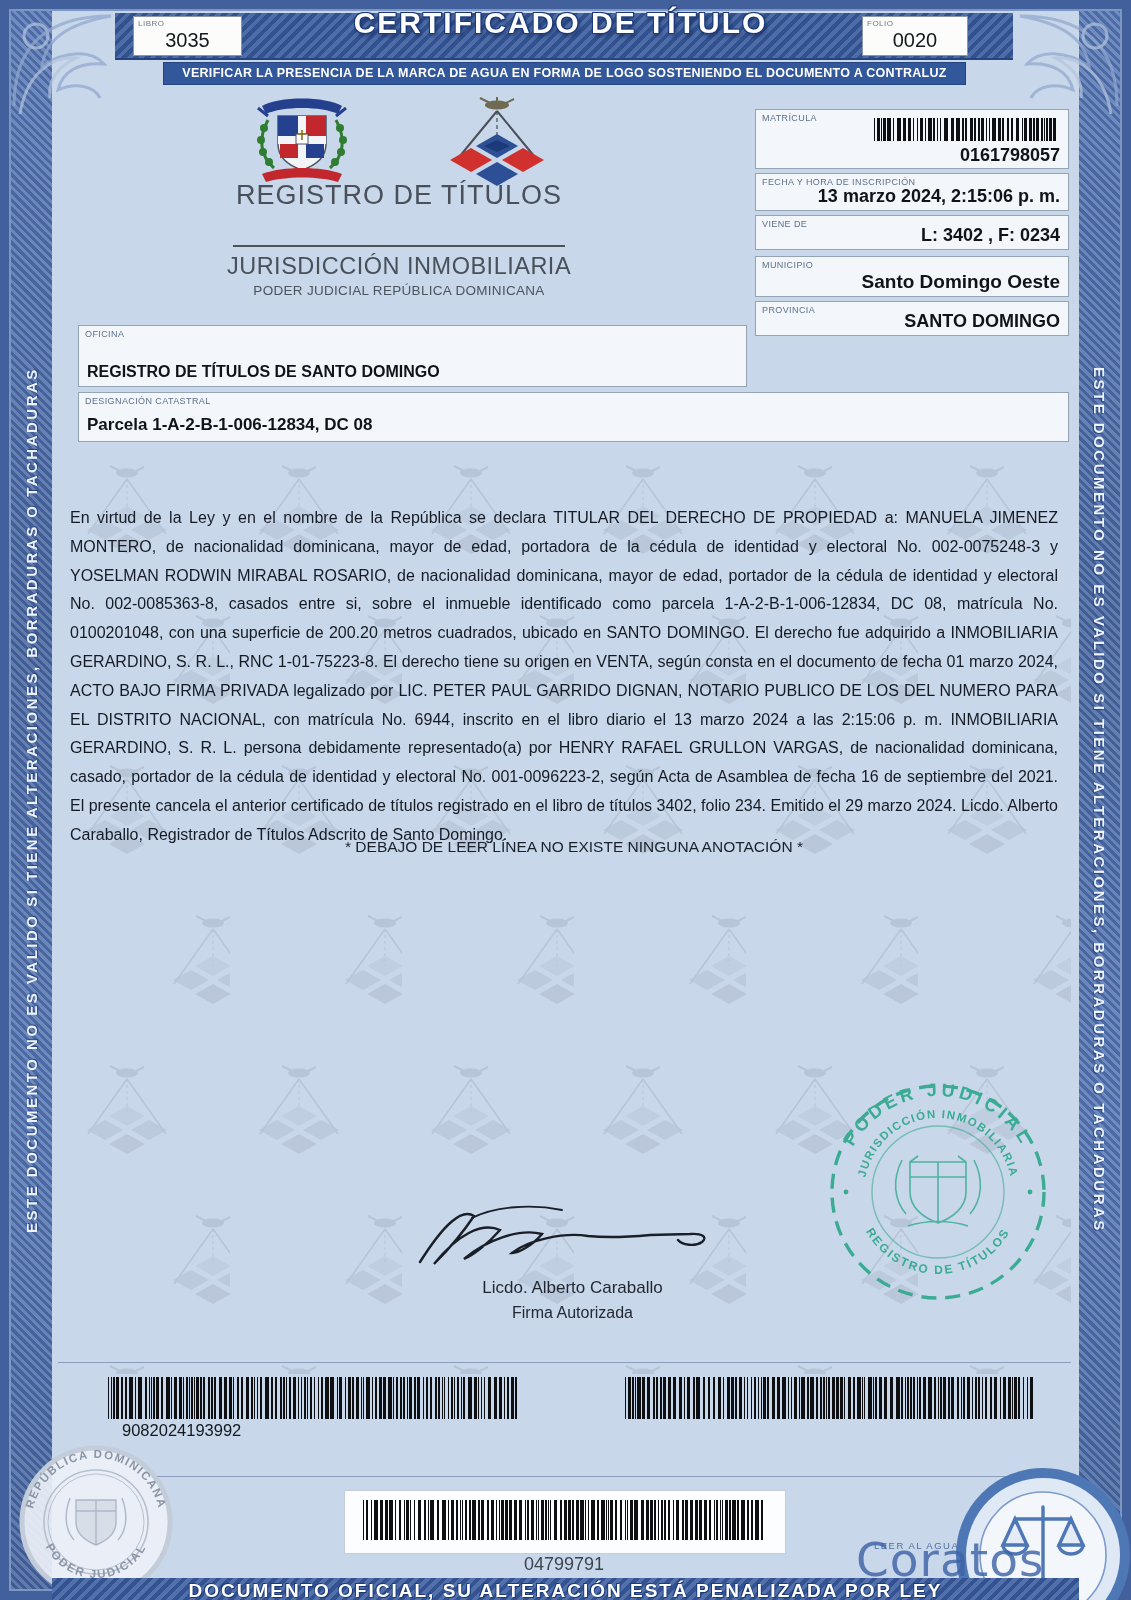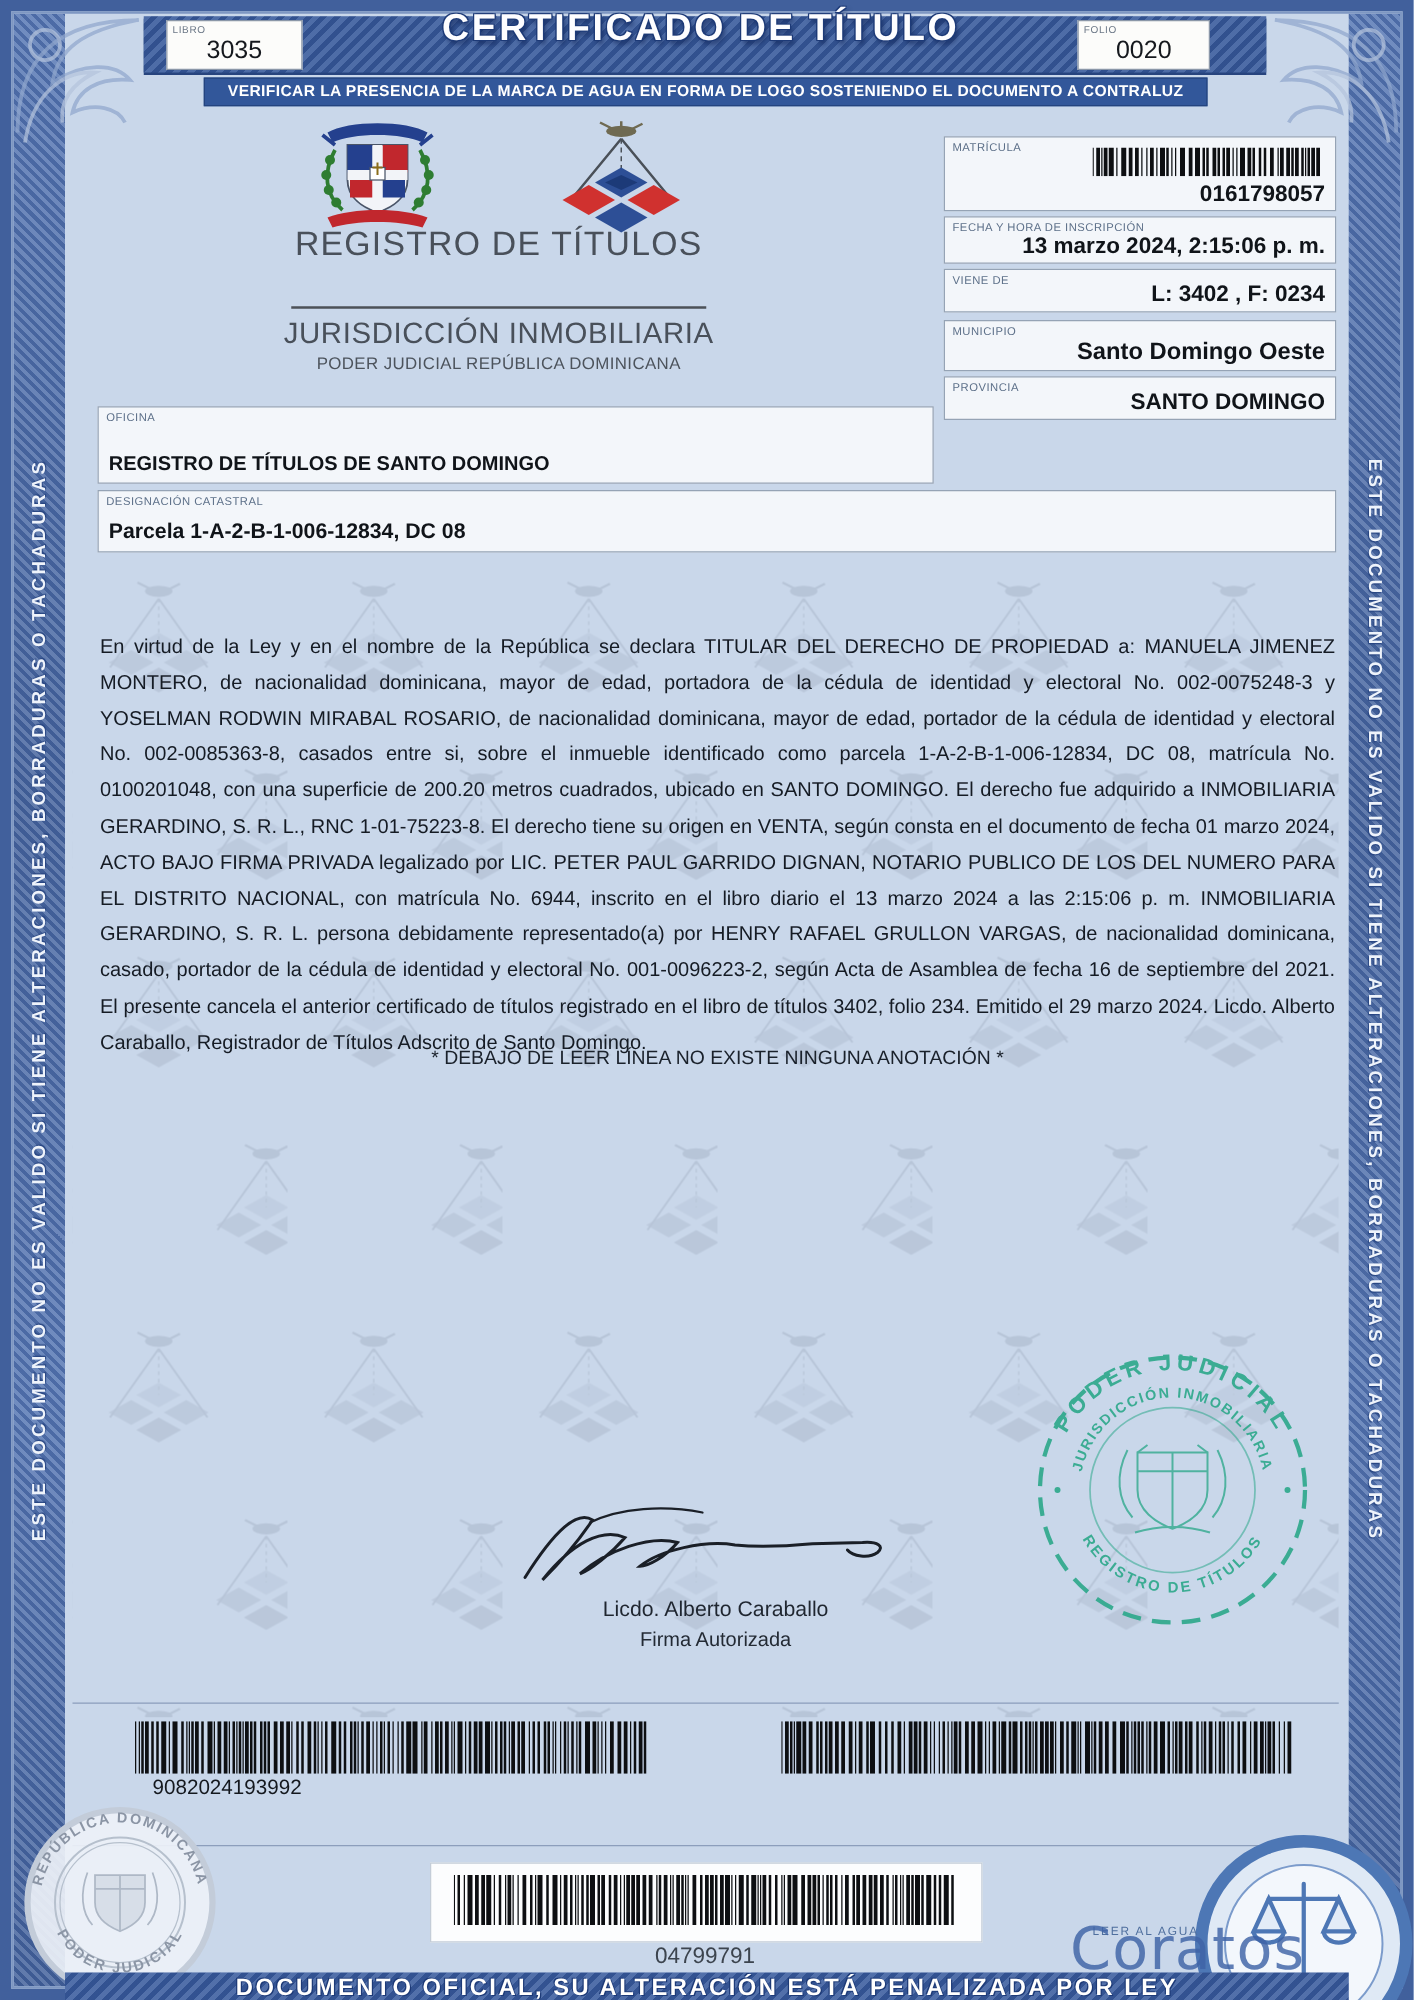--- a/index.html
+++ b/index.html
@@ -62,21 +62,21 @@
   .bx-designacion{left:78px;top:392px;width:989px;height:48px;}
   .bx-designacion .fval{right:auto;left:8px;bottom:6px;font-size:17px;font-weight:bold;}
   .bc{display:flex;align-items:stretch;overflow:hidden;}
   .bc i{display:block;height:100%;background:#0d0f12;flex:none;}
   .bc-matricula{position:absolute;right:8px;top:8px;width:186px;height:23px;}
   .bx-matricula .fval{bottom:2px;}
   
   .prop{position:absolute;left:78px;top:447px;width:989px;border-top:2px solid #41536b;z-index:2;}
   .prop .flbl{display:block;font-size:9px;color:#5d7089;margin:2px 0 0 2px;letter-spacing:.4px;}
   .prop .pval{display:block;font-size:15.5px;font-weight:600;color:#161d27;margin:1px 0 0 2px;letter-spacing:.2px;}
-  .bodytext{position:absolute;left:80px;top:504px;width:988px;z-index:2;
+  .bodytext{position:absolute;left:70px;top:504px;width:988px;z-index:2;
         font-size:16px;line-height:28.8px;text-align:justify;color:#151b24;}
   .annotation{position:absolute;left:80px;top:838px;width:988px;text-align:center;z-index:2;
         font-size:15.5px;color:#1a212b;font-weight:500;}
   
   .sig-svg{position:absolute;left:412px;top:1196px;z-index:3;}
   .sig-name{position:absolute;left:380px;top:1278px;width:385px;text-align:center;font-size:17px;color:#1f2630;z-index:3;}
   .sig-role{position:absolute;left:380px;top:1304px;width:385px;text-align:center;font-size:16px;color:#232a34;z-index:3;}
   .seal-green{position:absolute;left:822px;top:1076px;z-index:3;opacity:.92;}
   
   .rule{position:absolute;left:58px;width:1013px;height:1px;background:rgba(90,112,150,.55);z-index:2;}

